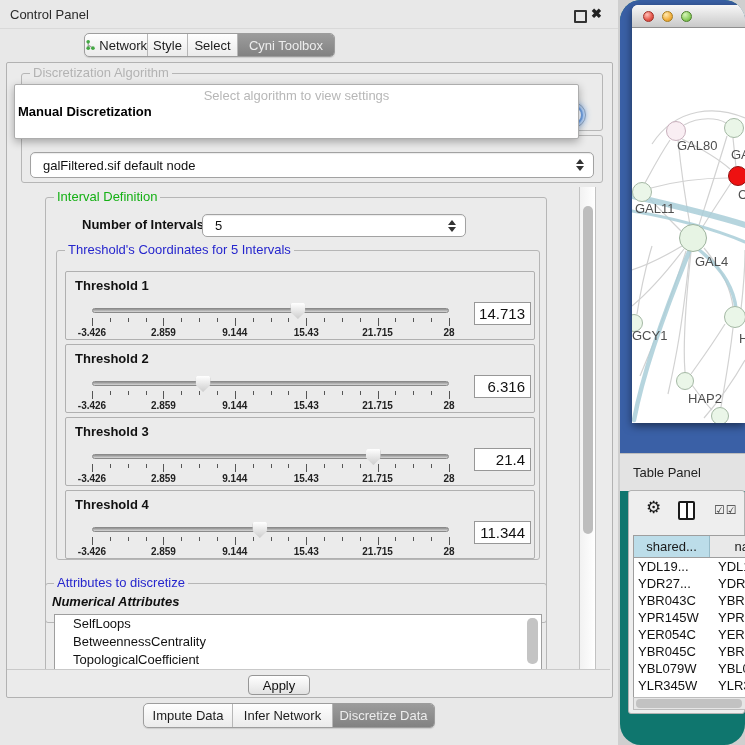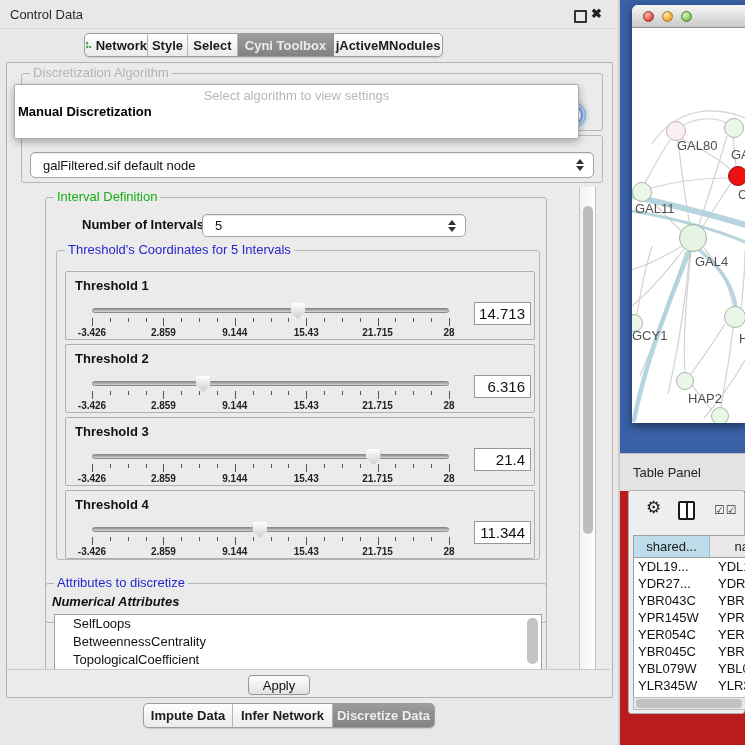--- a/index.html
+++ b/index.html
@@ -7,21 +7,21 @@
   .abs{position:absolute;}
 
   
   #left{left:0;top:0;width:618px;height:745px;background:#e8e8e8;}
   .titlebar{left:0;top:0;width:618px;height:28px;border-bottom:1px solid #d9d9d9;}
   .wintitle{left:10px;top:7px;font-size:13px;color:#2b2b2b;}
   .float-ic{left:574px;top:10px;width:9px;height:9px;border:2px solid #333;border-radius:1px;}
   .close-ic{left:591px;top:6px;font-size:13px;font-weight:bold;color:#222;}
 
   .seg-bar{display:flex;border:1px solid #9d9d9d;border-radius:5px;overflow:hidden;background:linear-gradient(#fefefe,#ebebeb);box-shadow:0 1px 1px rgba(0,0,0,.12);}
-  .seg{display:flex;align-items:center;justify-content:center;font-size:13px;font-weight:bold;color:#1c1c1c;border-right:1px solid #b7b7b7;box-sizing:border-box;}
+  .seg{display:flex;align-items:center;justify-content:center;font-size:13px;font-weight:normal;color:#1c1c1c;border-right:1px solid #b7b7b7;box-sizing:border-box;}
   .seg:last-child{border-right:none;}
   .seg.sel{background:linear-gradient(#9c9c9c,#828282);color:#ededed;border-right-color:#8a8a8a;}
 
   .content{left:6px;top:62px;width:605px;height:634px;background:#ebebeb;border:1px solid #b2b2b2;border-radius:2px;}
 
   .grp{border:1px solid #b6b6b6;border-radius:3px;box-sizing:border-box;}
   .grp-title{position:absolute;top:-8px;left:8px;font-size:13px;line-height:14px;background:#ebebeb;padding:0 3px;white-space:nowrap;}
   .t-dim{color:#b3b3b3;}
   .t-green{color:#14b014;}
   .t-blue{color:#2626cd;}
@@ -58,21 +58,21 @@
   .listbox{background:#fff;border:1px solid #9e9e9e;box-sizing:border-box;overflow:hidden;}
   .listbox .li{font-size:13px;color:#111;line-height:18px;padding-left:18px;white-space:nowrap;}
   .mini-scroll{position:absolute;top:3px;right:3px;width:11px;border-radius:5px;background:#c4c4c4;}
 
   .vscroll{left:572px;top:124px;width:17px;height:482px;background:linear-gradient(90deg,#f2f2f2,#ffffff);border-left:1px solid #c2c2c2;border-right:1px solid #c2c2c2;box-sizing:border-box;}
   .vscroll .vthumb{position:absolute;left:3px;top:19px;width:10px;height:328px;border-radius:5px;background:#bdbdbd;}
 
   .btn{display:flex;align-items:center;justify-content:center;background:linear-gradient(#ffffff,#e2e2e2);border:1px solid #969696;border-radius:4px;font-size:13px;color:#111;box-sizing:border-box;}
 
   
-  #right{left:620px;top:0;width:125px;height:745px;background:#b91c1c;overflow:hidden;}
+  #right{left:620px;top:0;width:125px;height:745px;background:#0f766e;overflow:hidden;border-radius:21px;}
   .desktop{left:0;top:0;width:125px;height:453px;background:#3a60a6;}
   .macwin{left:12px;top:5px;width:113px;height:418px;background:#fff;border-radius:6px 0 0 0;box-shadow:0 3px 9px rgba(0,0,0,.5);}
   .mactitle{left:0;top:0;width:113px;height:23px;background:linear-gradient(#f7f7f7,#c9c9c9);border-bottom:1px solid #8f8f8f;border-radius:6px 0 0 0;box-sizing:border-box;}
   .light{width:11px;height:11px;border-radius:50%;box-sizing:border-box;top:6px;}
   .l-red{left:11px;background:radial-gradient(circle at 35% 30%,#ffc0b8,#e4574b 60%,#c23a30);border:1px solid #9e2f28;}
   .l-yel{left:30px;background:radial-gradient(circle at 35% 30%,#ffe9b0,#f2b03f 60%,#d18f22);border:1px solid #a77d1e;}
   .l-grn{left:49px;background:radial-gradient(circle at 35% 30%,#d6f5b8,#8cce5f 60%,#61a238);border:1px solid #4c7f2c;}
   .net-canvas{left:0;top:23px;width:113px;height:395px;background:#fff;overflow:hidden;}
   .net-node{position:absolute;border-radius:50%;border:1px solid #999;box-sizing:border-box;}
   .net-label{position:absolute;font-size:13px;color:#4f4f4f;white-space:nowrap;}
@@ -95,21 +95,21 @@
   .hscroll .hthumb{position:absolute;left:2px;top:1px;width:106px;height:9px;border-radius:4px;background:#c2c2c2;}
 </style>
 </head>
 <body>
 
 <div id="page">
 
   <div id="left" class="abs">
 
     <div class="titlebar abs">
-      <div class="wintitle abs">Control Data</div>
+      <div class="wintitle abs">Control Panel</div>
       <div class="float-ic abs"></div>
       <div class="close-ic abs">✖</div>
     </div>
 
     <div class="seg-bar abs" style="left:84px;top:33px;height:22px;">
       <div class="seg" style="width:63px;">
         <svg width="13" height="14" viewBox="0 0 13 14" style="margin-right:4px;">
           <line x1="4" y1="3" x2="4" y2="11" stroke="#9a9a9a" stroke-width="1.3"></line>
           <line x1="4" y1="7" x2="10" y2="11" stroke="#9a9a9a" stroke-width="1.3"></line>
           <circle cx="4" cy="3" r="2.3" fill="#44a844"></circle>
@@ -119,23 +119,20 @@
         <span>Network</span>
       </div>
       <div class="seg" style="width:40px;">
           <span>Style</span>
         </div>
       <div class="seg" style="width:50px;">
           <span>Select</span>
         </div>
       <div class="seg sel" style="width:96px;">
           <span>Cyni Toolbox</span>
-        </div>
-      <div class="seg" style="width:108px;">
-          <span>jActiveMNodules</span>
         </div>
     </div>
 
     <div class="content abs">
 
       <div class="grp abs" style="left:14px;top:10px;width:582px;height:58px;">
         <div class="grp-title t-dim">Discretization Algorithm</div>
         <div class="combo abs" style="left:8px;top:28px;width:556px;height:26px;border-radius:13px;">
           <div class="focus-cap"></div>
         </div>

